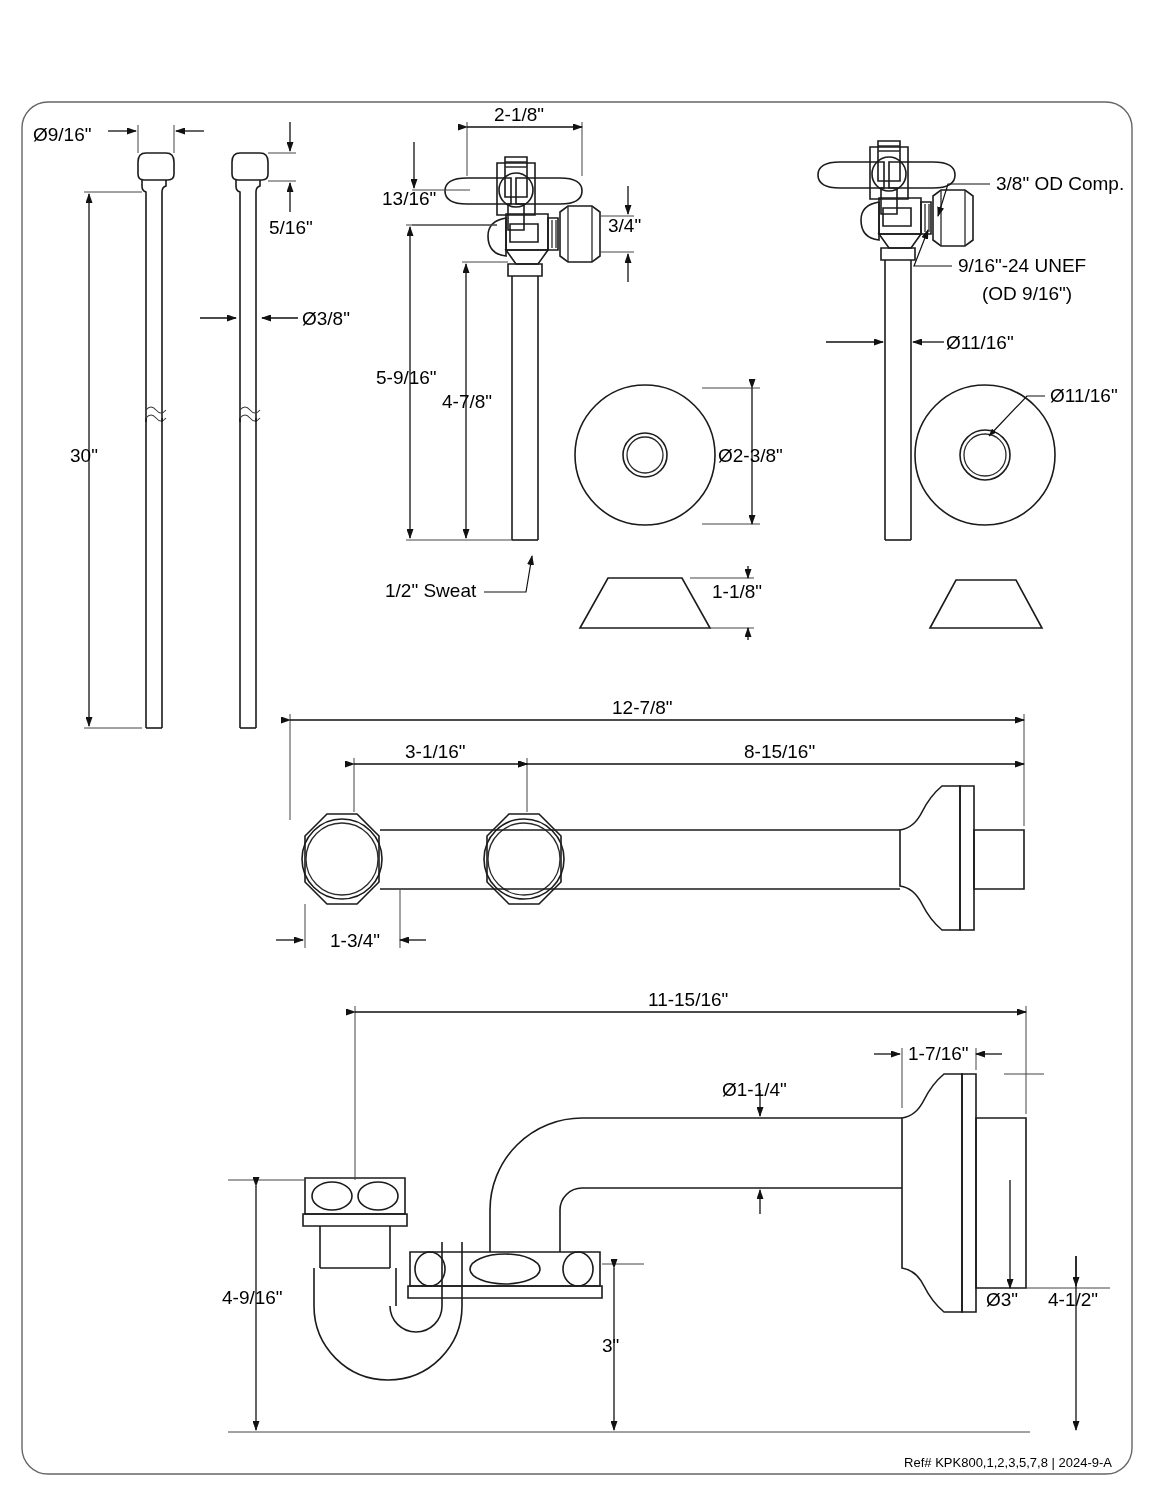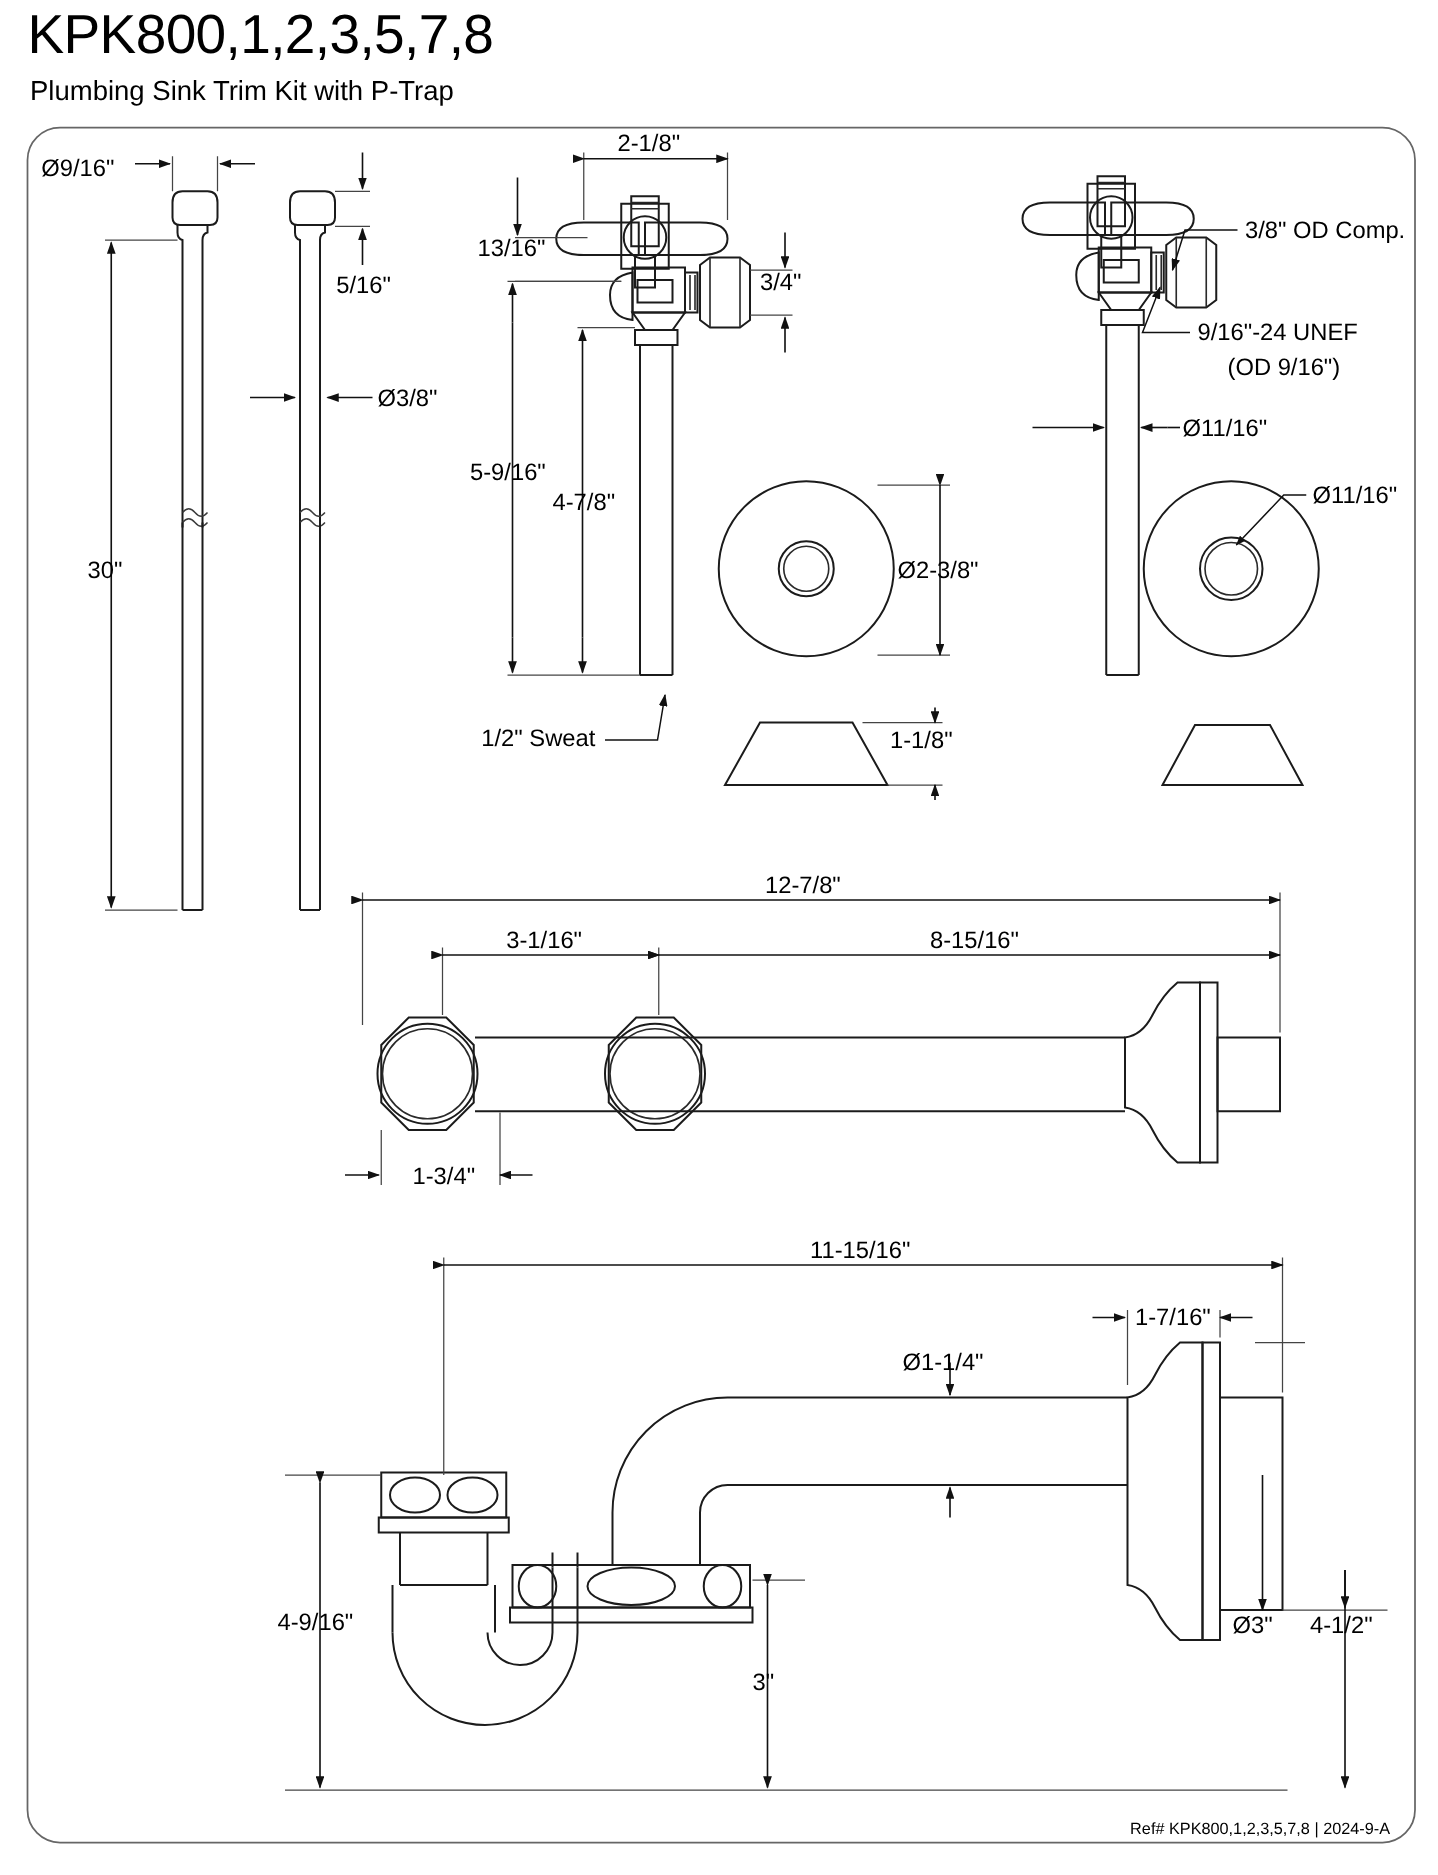--- a/index.html
+++ b/index.html
@@ -10,22 +10,20 @@
   .sub{position:absolute;left:24px;top:62px;font-size:22px;font-weight:400;line-height:1;}
   .ref{position:absolute;right:38px;bottom:30px;font-size:13px;}
   svg{position:absolute;left:0;top:0;}
   text{font-family:"Liberation Sans","DejaVu Sans",sans-serif;fill:#000;}
 </style>
 </head>
 <body>
 
 <div id="sheet">
 
-  <div class="ttl">KPK800,1,2,3,5,7,8</div>
-  <div class="sub">Plumbing Sink Trim Kit with P-Trap</div>
   <div class="ref">Ref# KPK800,1,2,3,5,7,8 | 2024-9-A</div>
 
   <svg width="1150" height="1500" viewBox="0 0 1150 1500">
     <defs>
       <marker id="ah" markerWidth="10" markerHeight="7" refX="9" refY="3.5" orient="auto" markerUnits="userSpaceOnUse">
         <path d="M0,0 L10,3.5 L0,7 z" fill="#111"></path>
       </marker>
       <marker id="ahs" markerWidth="8" markerHeight="6" refX="7.5" refY="3" orient="auto" markerUnits="userSpaceOnUse">
         <path d="M0,0 L8,3 L0,6 z" fill="#111"></path>
       </marker>

